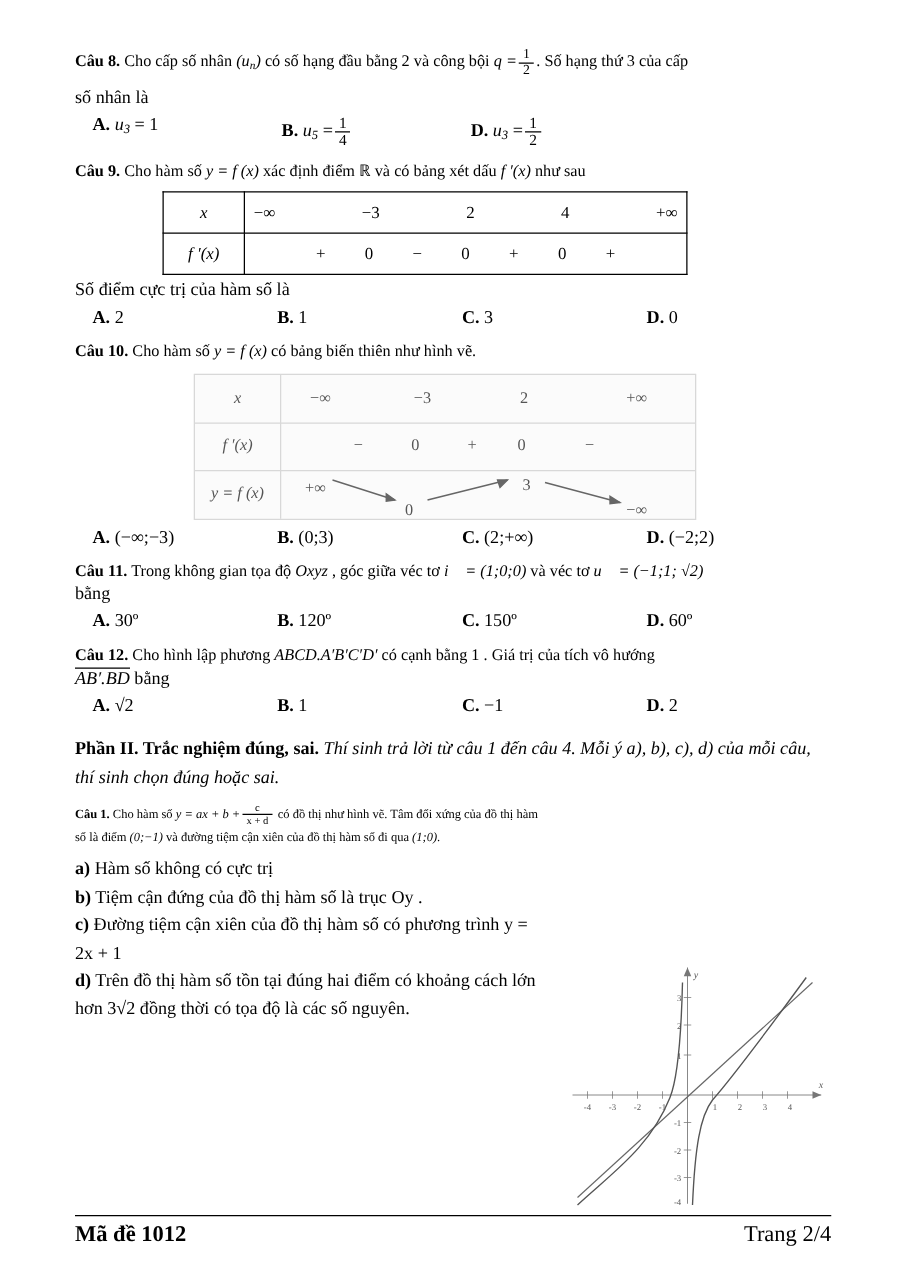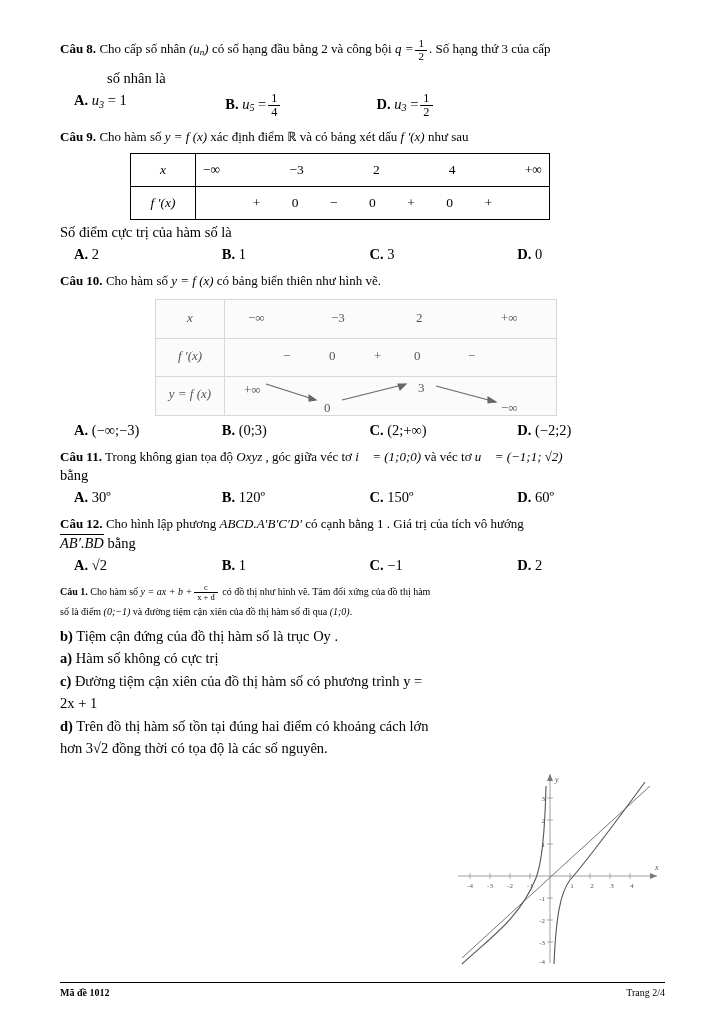--- a/index.html
+++ b/index.html
@@ -55,40 +55,40 @@
   .bbt .cellL { position:absolute; left:0; width:68px; text-align:center; color:#555; font-style:italic; }
   .bbt .r1 { top:10px; } .bbt .r2 { top:48px; } .bbt .r3 { top:86px; }
   .bbt .xv { position:absolute; top:10px; }
   .bbt .sv { position:absolute; top:48px; }
   .bbt .yv { position:absolute; }
   .bbt svg { position:absolute; left:0; top:0; }
 
   
   .graphbox { position:absolute; right:0; top:738px; width:215px; height:200px; }
 
-  .footer { position:absolute; left:60px; right:60px; bottom:26px; font-size:10px; border-top:0; }
+  .footer { position:absolute; left:60px; right:60px; bottom:26px; font-size:18px; border-top:0; }
   .footer .inner { display:flex; justify-content:space-between; }
   .hr { border-top:1px solid #000; margin-bottom:4px; }
 
   .p2 { margin-top:14px; font-size:14.5px; line-height:1.6; }
   .narrowtxt { width:375px; }
 </style>
 </head>
 <body>
 
 <div class="page">
 
   <div class="q">
     <span class="lbl">Câu 8.</span>
     <span>Cho cấp số nhân</span>
     <span class="math">(<span class="math">u</span><sub>n</sub>)</span>
     <span>có số hạng đầu bằng 2 và công bội</span>
     <span class="math">q =</span><span class="frac"><span class="num">1</span><span class="den">2</span></span><span>. Số hạng thứ 3 của cấp</span>
   </div>
-  <div style="margin-top:8px;font-size:14.5px;margin-left:47px;">số nhân là</div>
+  <div style="margin-top:8px;font-size:14.5px;">số nhân là</div>
 
   <div class="answers">
     <div class="a1"><b>A.</b> <span class="math">u</span><sub>3</sub> <span>= 1</span></div>
     <div><b>B.</b> <span class="math">u</span><sub>5</sub> =<span class="frac"><span class="num">1</span><span class="den">4</span></span></div>
     <div><b>D.</b> <span class="math">u</span><sub>3</sub> =<span class="frac"><span class="num">1</span><span class="den">2</span></span></div>
   </div>
 
   <div class="q">
     <span class="lbl">Câu 9.</span>
     <span>Cho hàm số</span>
@@ -216,37 +216,41 @@
     <span class="math" style="border-top:1px solid #000;padding-top:0px;">AB′.BD</span>
     <span>bằng</span>
   </div>
   <div class="answers">
     <div class="a1"><b>A.</b> <span>√2</span></div>
     <div><b>B.</b> <span>1</span></div>
     <div><b>C.</b> <span>−1</span></div>
     <div><b>D.</b> <span>2</span></div>
   </div>
 
+  <div class="p2">
+    <b>Phần II. Trắc nghiệm đúng, sai.</b>
+    <i>Thí sinh trả lời từ câu 1 đến câu 4. Mỗi ý a), b), c), d) của mỗi câu, thí sinh chọn đúng hoặc sai.</i>
+  </div>
 
   <div style="position:relative;margin-top:8px;">
     <div class="narrowtxt" style="font-size:10px;line-height:1.9;">
       <span class="lbl">Câu 1.</span>
       <span>Cho hàm số</span>
       <span class="math">y = ax + b +</span><span class="frac"><span class="num">c</span><span class="den">x + d</span></span>
       <span>có đồ thị như hình</span>
       <span>vẽ. Tâm đối xứng của đồ thị hàm số là điểm</span>
       <span class="math">(0;−1)</span>
       <span>và</span>
       <span>đường tiệm cận xiên của đồ thị hàm số đi qua</span>
       <span class="math">(1;0)</span><span>.</span>
     </div>
 
     <div class="narrowtxt" style="font-size:14.5px;line-height:1.55;margin-top:4px;">
+      <div><b>a)</b> <span>Hàm số không có cực trị</span></div>
       <div><b>b)</b> <span>Tiệm cận đứng của đồ thị hàm số là trục Oy .</span></div>
-      <div><b>a)</b> <span>Hàm số không có cực trị</span></div>
       <div><b>c)</b> <span>Đường tiệm cận xiên của đồ thị hàm số có phương trình y = 2x + 1</span></div>
       <div><b>d)</b> <span>Trên đồ thị hàm số tồn tại đúng hai điểm có khoảng cách lớn hơn 3√2 đồng thời có tọa độ là các số nguyên.</span></div>
     </div>
   </div>
 
   <div class="graphbox">
     <svg width="215" height="200" viewBox="0 0 215 200">
       <g stroke="#777" stroke-width="0.7" fill="none">
         <line x1="8" y1="108" x2="207" y2="108"></line>
         <line x1="100" y1="6" x2="100" y2="195"></line>

